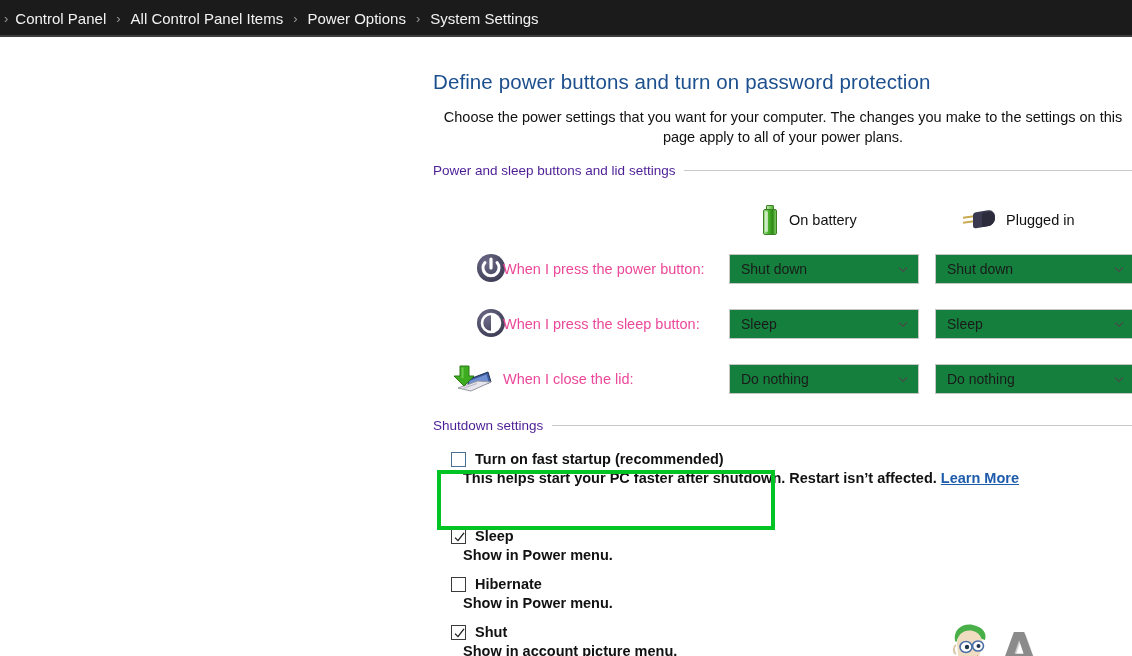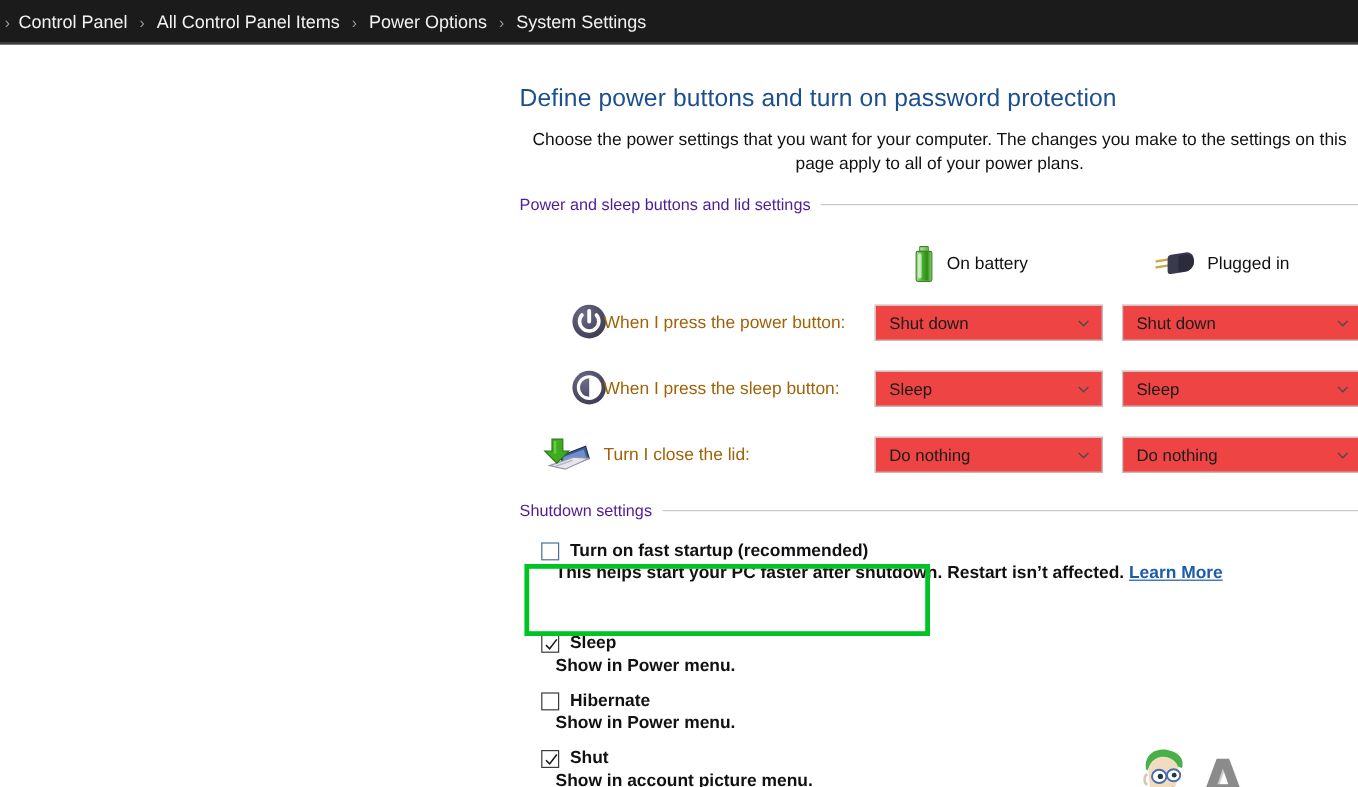--- a/index.html
+++ b/index.html
@@ -197,21 +197,21 @@
   .row-icon {
     position: absolute;
     left: 17px;
     width: 44px;
     height: 42px;
   }
   .row-label {
     position: absolute;
     left: 70px;
     font-size: 14.5px;
-    color: #a16207;
+    color: #ec4899;
     white-space: nowrap;
   }
 
   
   .orb {
     position: relative;
     width: 38px; height: 38px;
     border-radius: 50%;
     background: radial-gradient(circle at 33% 28%, #b9b7cd 0%, #8a88a5 42%, #5d5b78 72%, #3b3a52 100%);
     box-shadow: 0 1px 2px rgba(0,0,0,0.35);
@@ -236,21 +236,21 @@
   .lid-icon {
     position: relative;
     width: 44px; height: 38px;
     top: 2px;
   }
 
   
   .dd {
     position: absolute;
     height: 30px;
-    background: #ef4444;
+    background: #15803d;
     border: 1px solid #c6c6c6;
     box-sizing: border-box;
     display: flex;
     align-items: center;
     justify-content: space-between;
     padding: 0 9px 0 11px;
   }
   .dd-text {
     font-size: 14px;
     color: #1a1a1a;
@@ -439,21 +439,21 @@
     <span class="row-icon">
       <svg class="lid-icon" viewBox="0 0 44 38">
         <path d="M17 20 L38 12 L41 22 L20 30 Z" fill="#3c5c9e" stroke="#22304f" stroke-width="1"></path>
         <path d="M19 21 L36.5 14.5 L38.5 21.5 L21 28 Z" fill="#6f8fd0"></path>
         <path d="M8 28 L28 21 L41 22 L21 31 Z" fill="#e6e6ec" stroke="#9a9aa6" stroke-width="1"></path>
         <path d="M13 28.5 L27 23.5" stroke="#b9b9c4" stroke-width="1.2"></path>
         <path d="M10 6 L19 6 L19 16 L24 16 L14 26 L4 16 L10 16 Z" fill="#3eac20" stroke="#2a7a14" stroke-width="1"></path>
         <path d="M11.5 7.5 L13.5 7.5 L13.5 18 L11.5 18 Z" fill="#79d35c" opacity="0.75"></path>
       </svg>
     </span>
-    <span class="row-label">Turn I close the lid:</span>
+    <span class="row-label">When I close the lid:</span>
     <div class="dd battery">
       <span class="dd-text">Do nothing</span>
       <svg class="dd-arrow" viewBox="0 0 12 12">
         <path d="M2 4.5 L6 8.5 L10 4.5" stroke="#4a4a4a" stroke-width="1.1" fill="none"></path>
       </svg>
     </div>
     <div class="dd plugged">
       <span class="dd-text">Do nothing</span>
       <svg class="dd-arrow" viewBox="0 0 12 12">
         <path d="M2 4.5 L6 8.5 L10 4.5" stroke="#4a4a4a" stroke-width="1.1" fill="none"></path>

